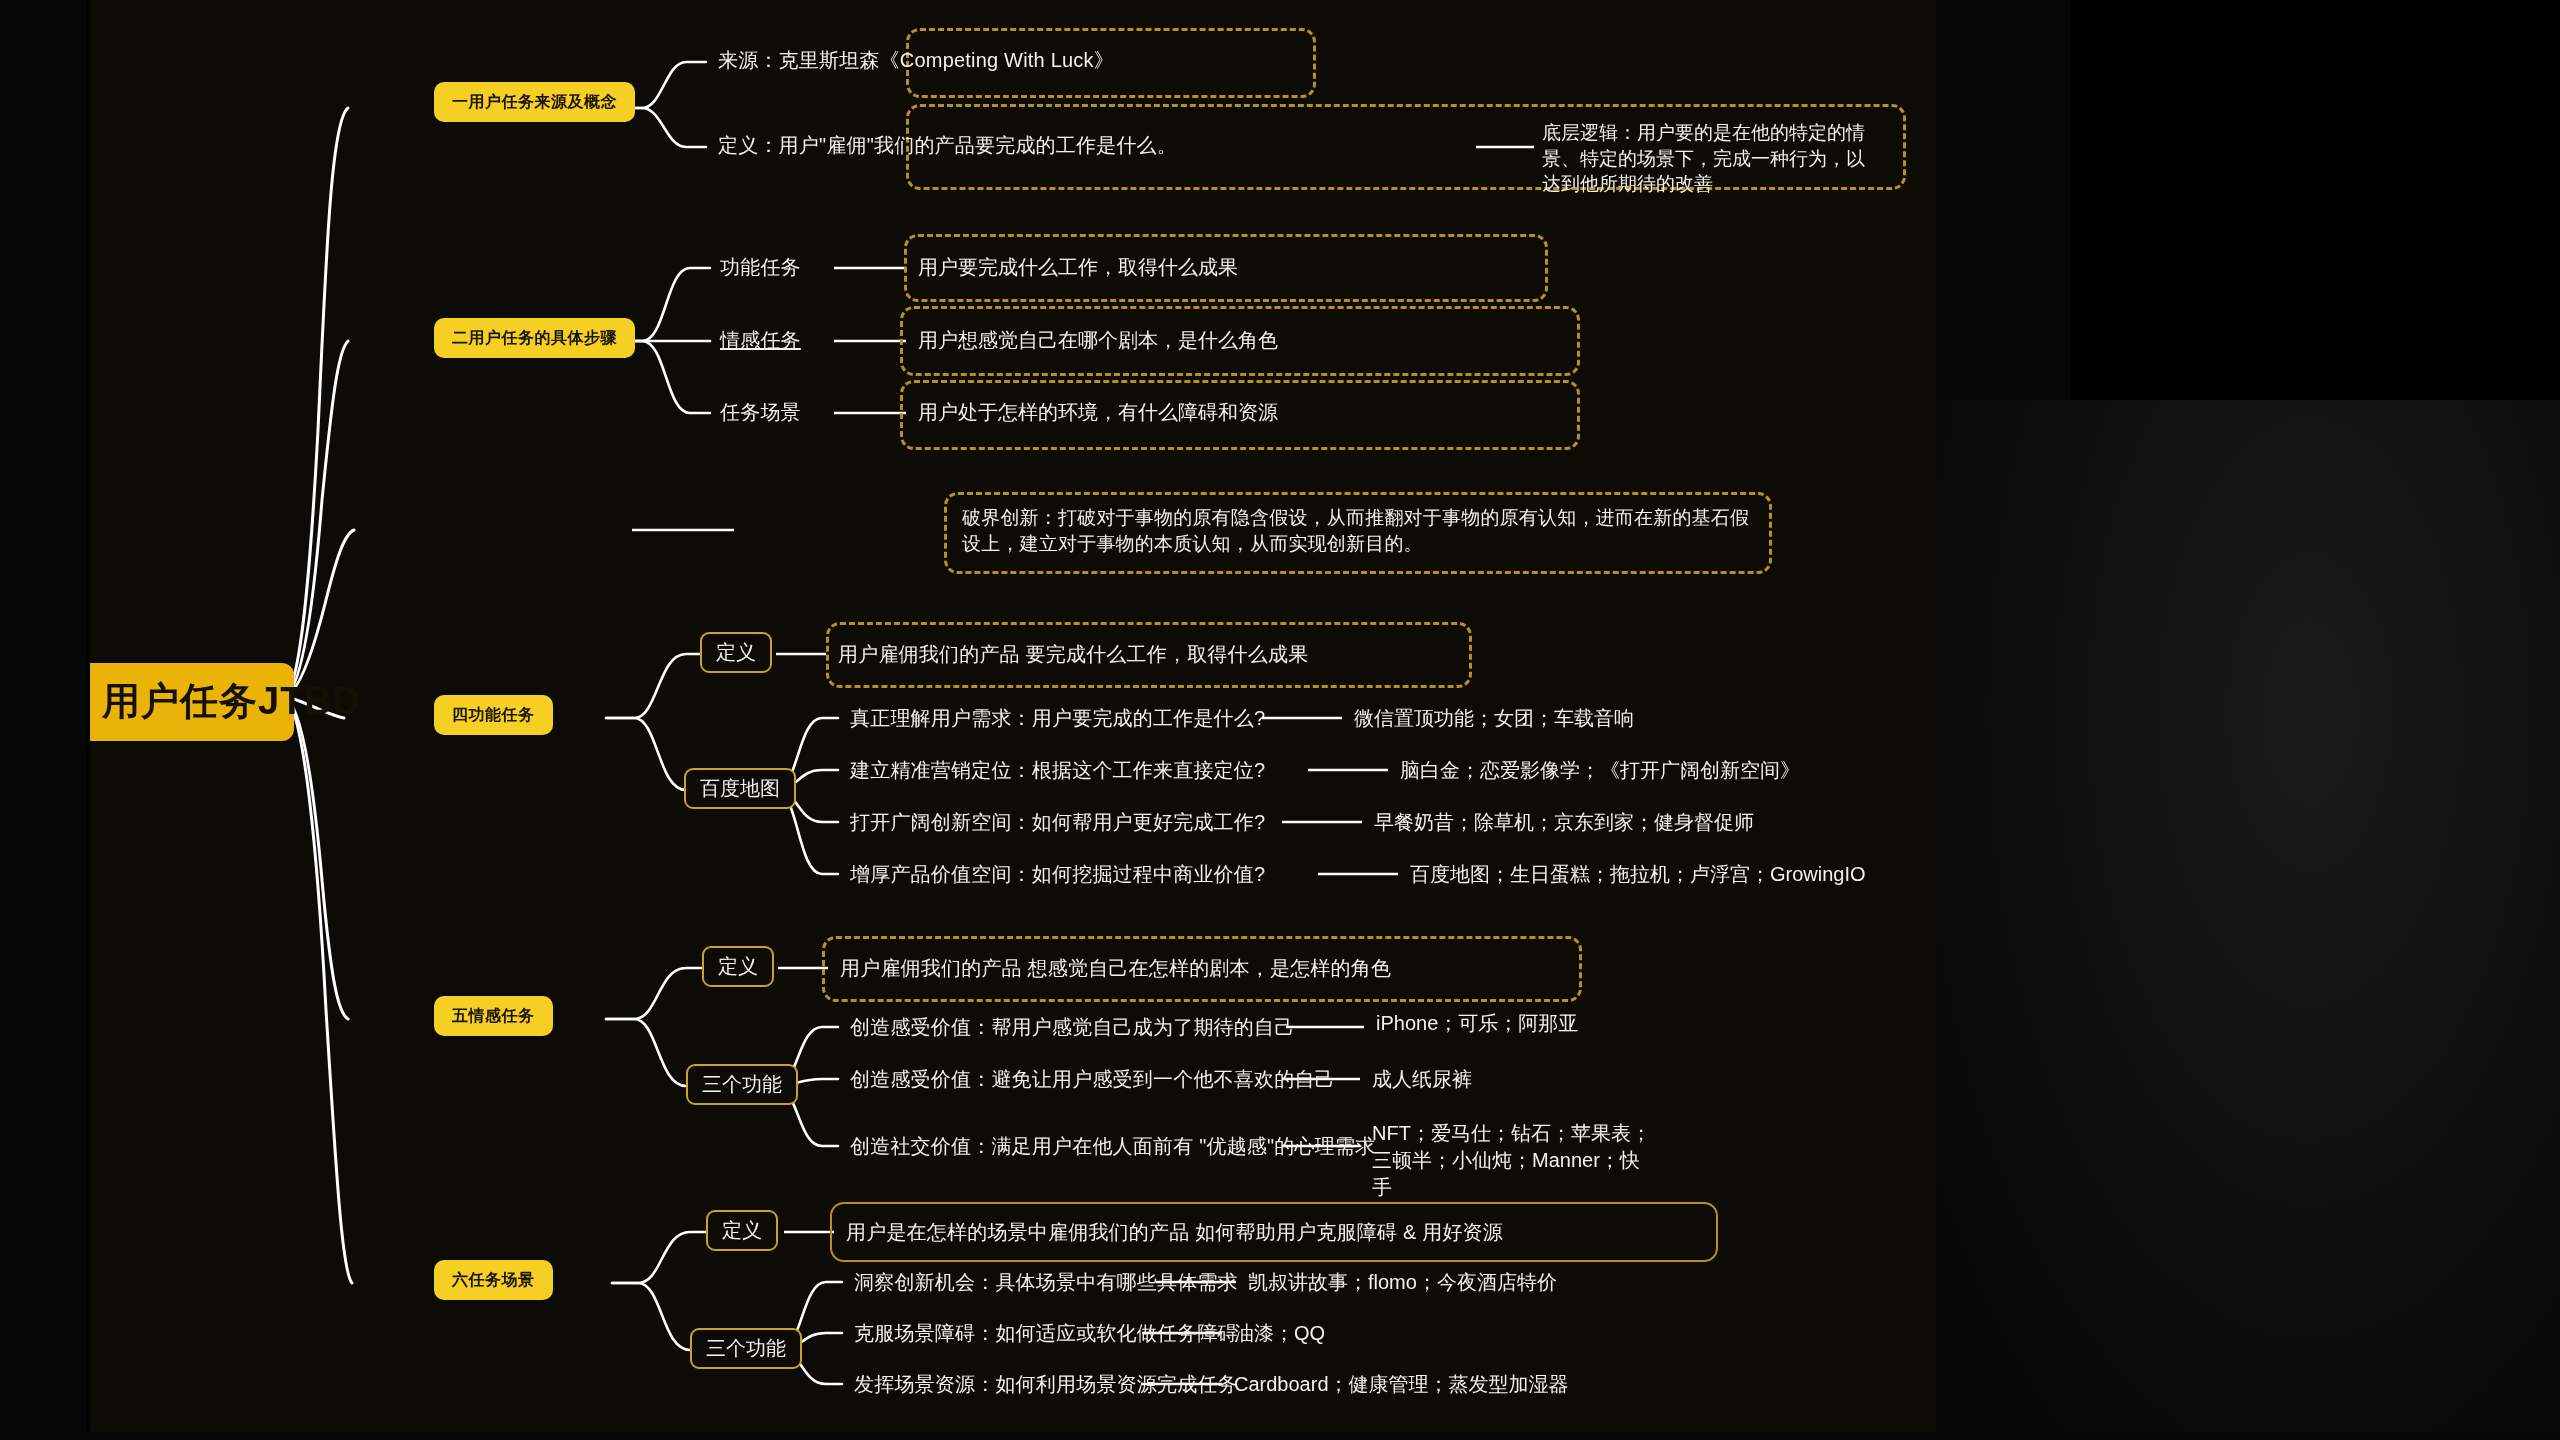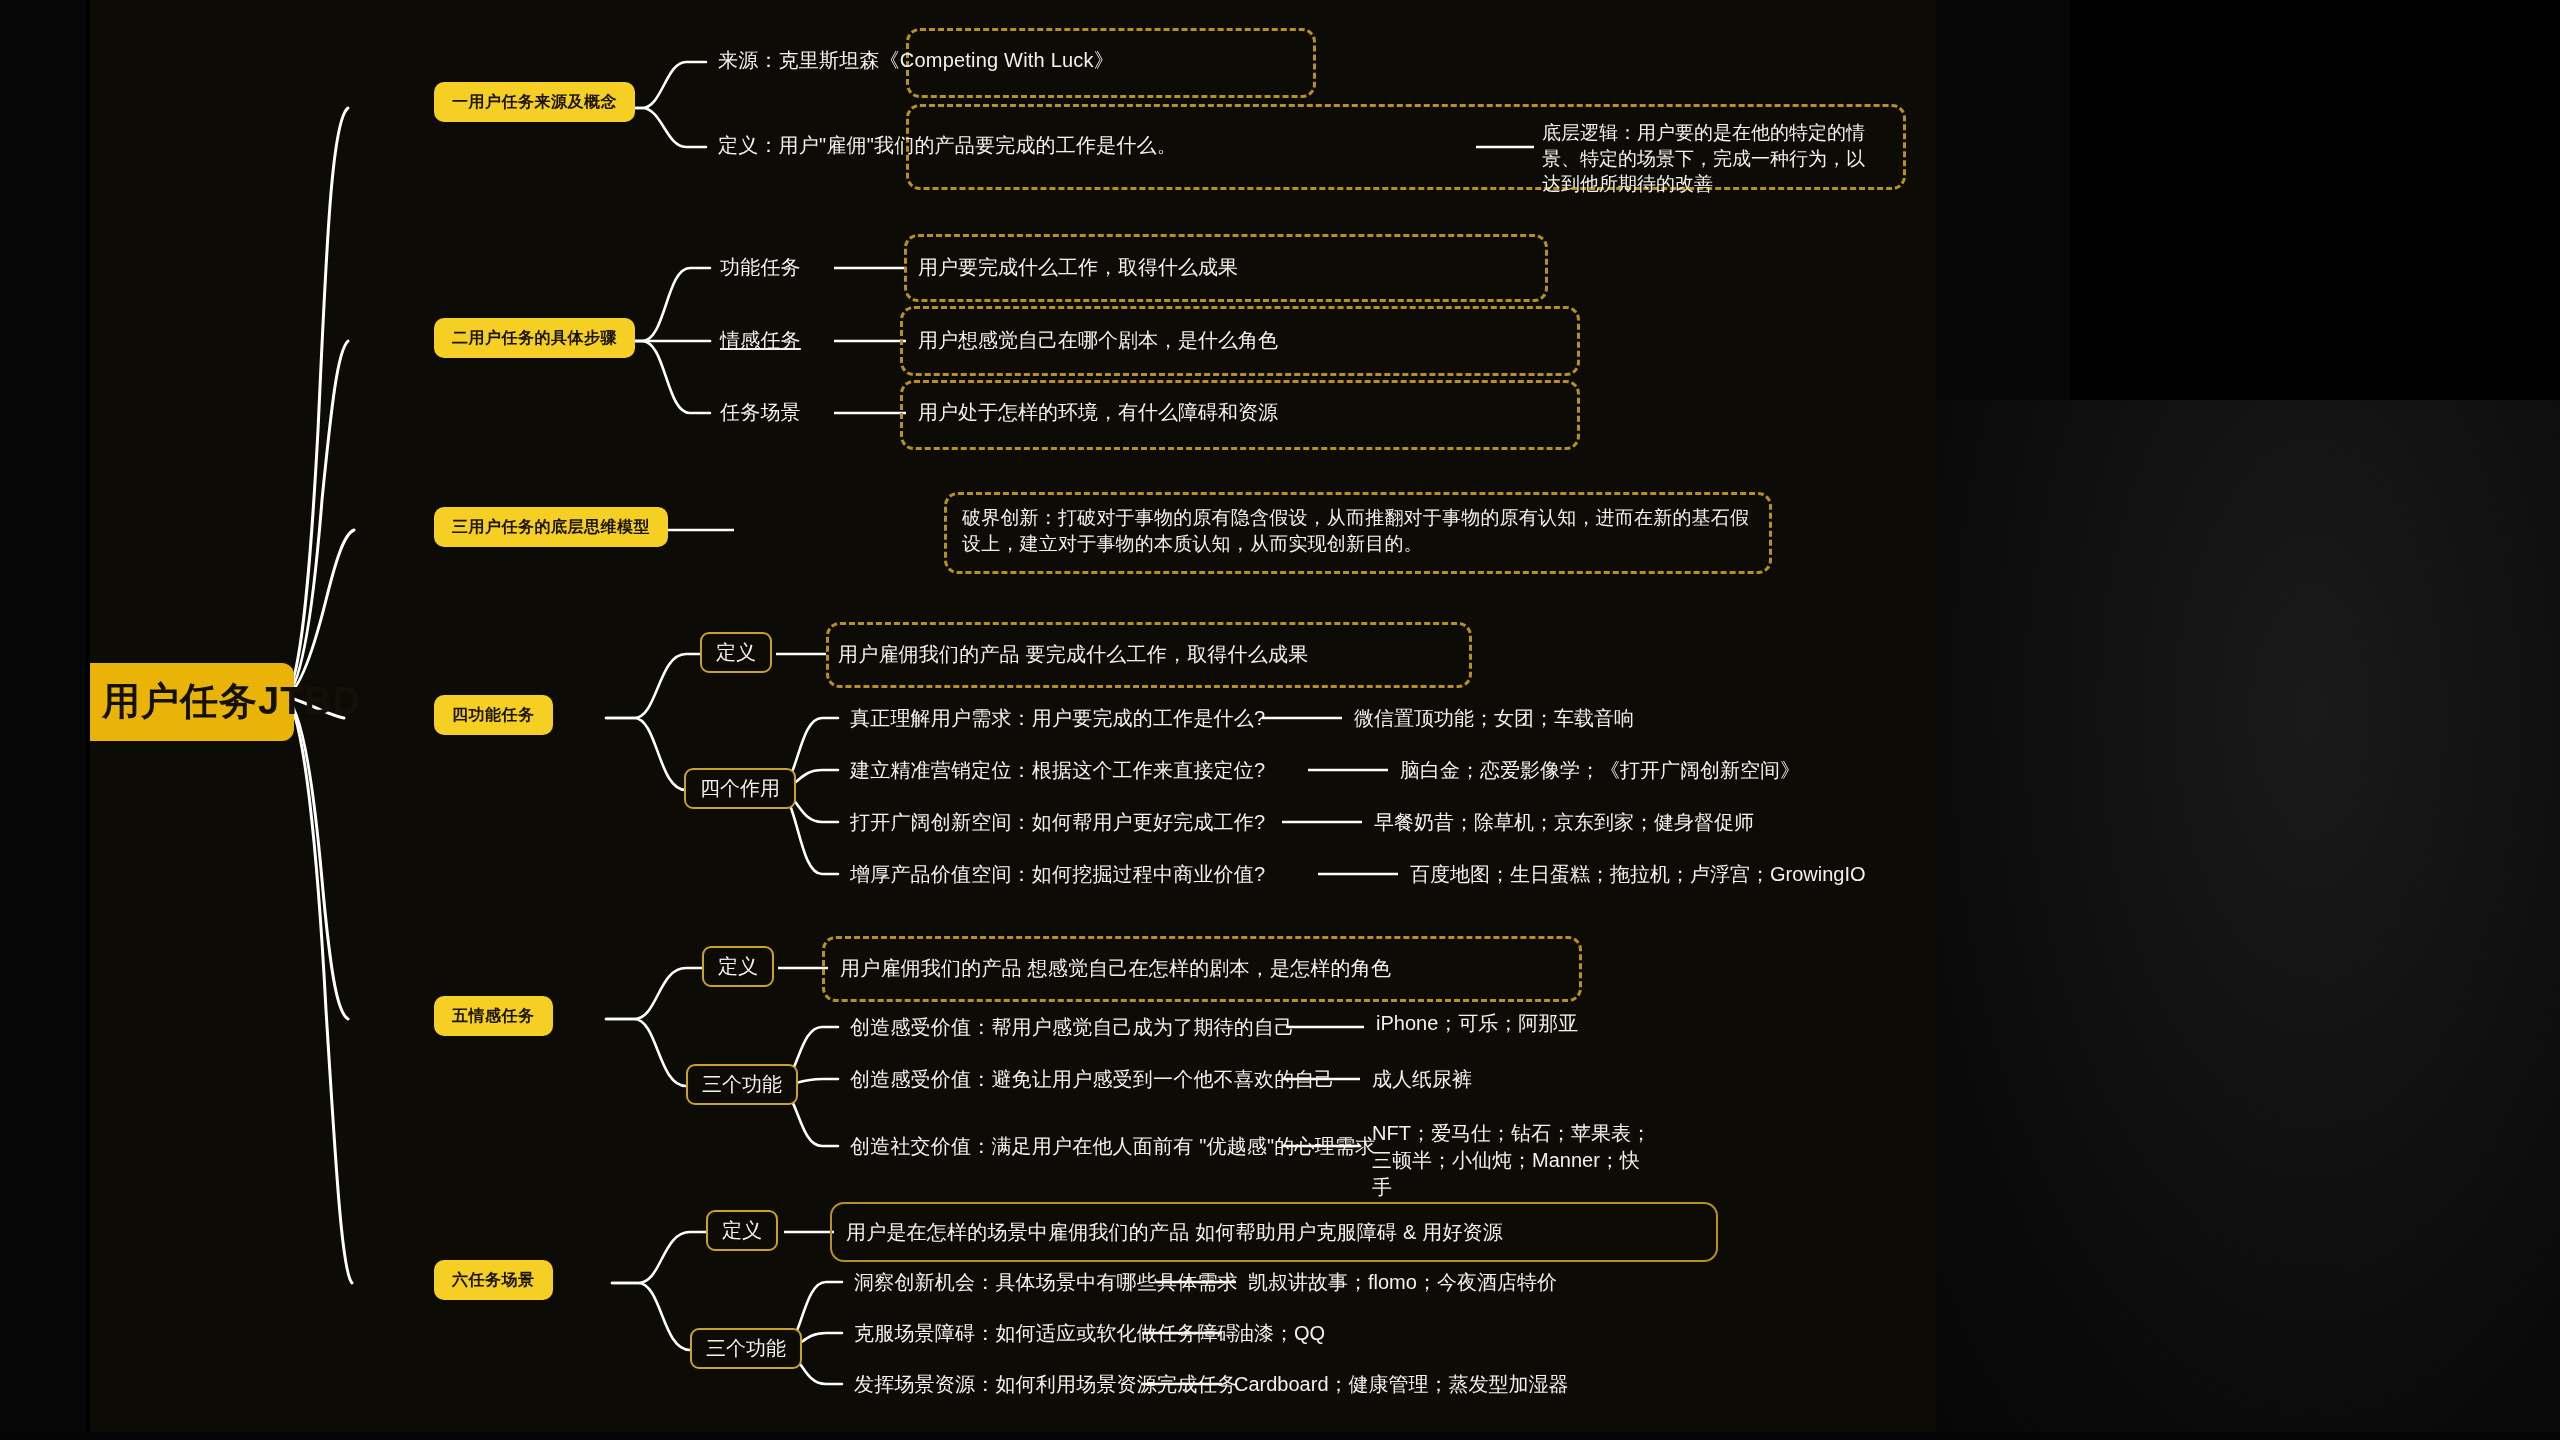--- a/index.html
+++ b/index.html
@@ -169,28 +169,27 @@
     <div class="node ex wrap" style="left:1456px;top:120px;width:336px;font-size:19px;">底层逻辑：用户要的是在他的特定的情景、特定的场景下，完成一种行为，以达到他所期待的改善</div>
 
     <div class="node topic" style="left:348px;top:318px;">二用户任务的具体步骤</div>
     <div class="node leaf" style="left:634px;top:254px;">功能任务</div>
     <div class="node ex" style="left:832px;top:254px;">用户要完成什么工作，取得什么成果</div>
     <div class="node leaf" style="left:634px;top:327px;text-decoration:underline;">情感任务</div>
     <div class="node ex" style="left:832px;top:327px;">用户想感觉自己在哪个剧本，是什么角色</div>
     <div class="node leaf" style="left:634px;top:399px;">任务场景</div>
     <div class="node ex" style="left:832px;top:399px;">用户处于怎样的环境，有什么障碍和资源</div>
 
-    <div class="node topic" style="left:348px;top:507px;">三用户任务的底层思维模型</div>
     <div class="node leaf wrap" style="left:876px;top:505px;width:790px;font-size:19px;">破界创新：打破对于事物的原有隐含假设，从而推翻对于事物的原有认知，进而在新的基石假设上，建立对于事物的本质认知，从而实现创新目的。</div>
 
     <div class="node topic" style="left:348px;top:695px;text-align:right;">四功能任务</div>
     <div class="node chip" style="left:614px;top:632px;">定义</div>
     <div class="node leaf" style="left:752px;top:641px;">用户雇佣我们的产品 要完成什么工作，取得什么成果</div>
 
-    <div class="node chip" style="left:598px;top:768px;">四个作用</div>
+    <div class="node chip" style="left:598px;top:768px;">百度地图</div>
     <div class="node leaf" style="left:764px;top:705px;">真正理解用户需求：用户要完成的工作是什么?</div>
     <div class="node ex" style="left:1268px;top:705px;">微信置顶功能；女团；车载音响</div>
     <div class="node leaf" style="left:764px;top:757px;">建立精准营销定位：根据这个工作来直接定位?</div>
     <div class="node ex" style="left:1314px;top:757px;">脑白金；恋爱影像学；《打开广阔创新空间》</div>
     <div class="node leaf" style="left:764px;top:809px;">打开广阔创新空间：如何帮用户更好完成工作?</div>
     <div class="node ex" style="left:1288px;top:809px;">早餐奶昔；除草机；京东到家；健身督促师</div>
     <div class="node leaf" style="left:764px;top:861px;">增厚产品价值空间：如何挖掘过程中商业价值?</div>
     <div class="node ex" style="left:1324px;top:861px;">百度地图；生日蛋糕；拖拉机；卢浮宫；GrowingIO</div>
 
     <div class="node topic" style="left:348px;top:996px;">五情感任务</div>

